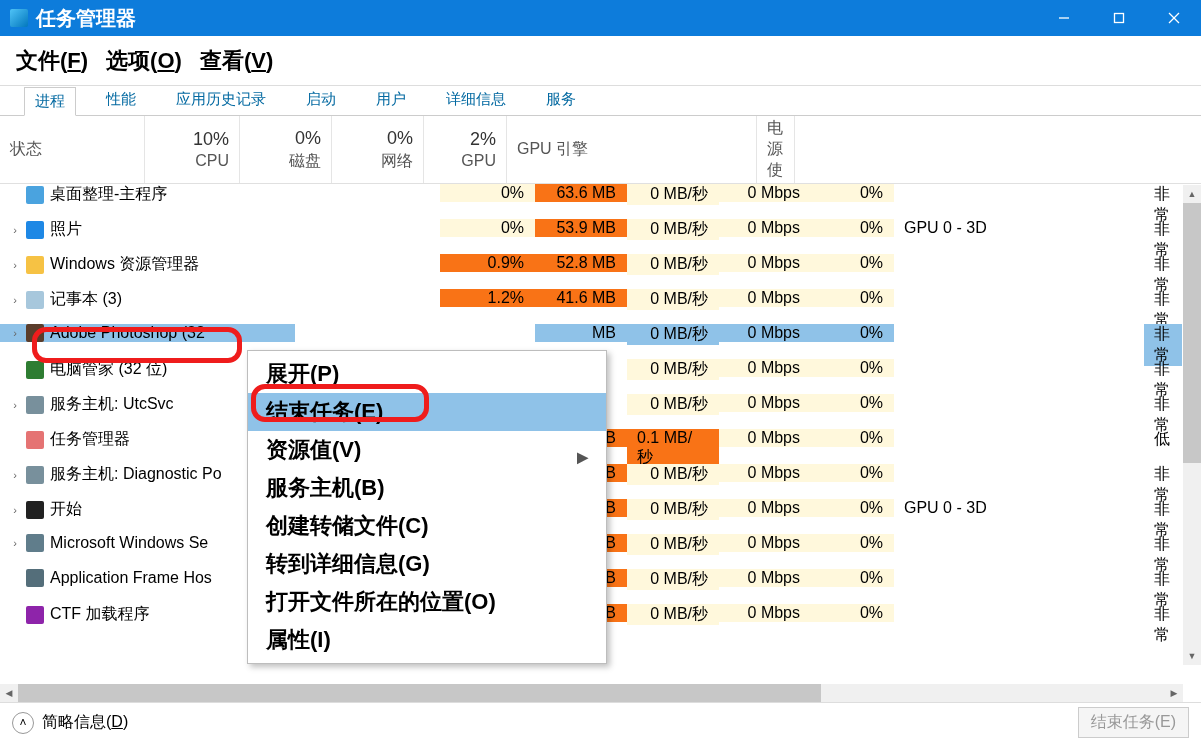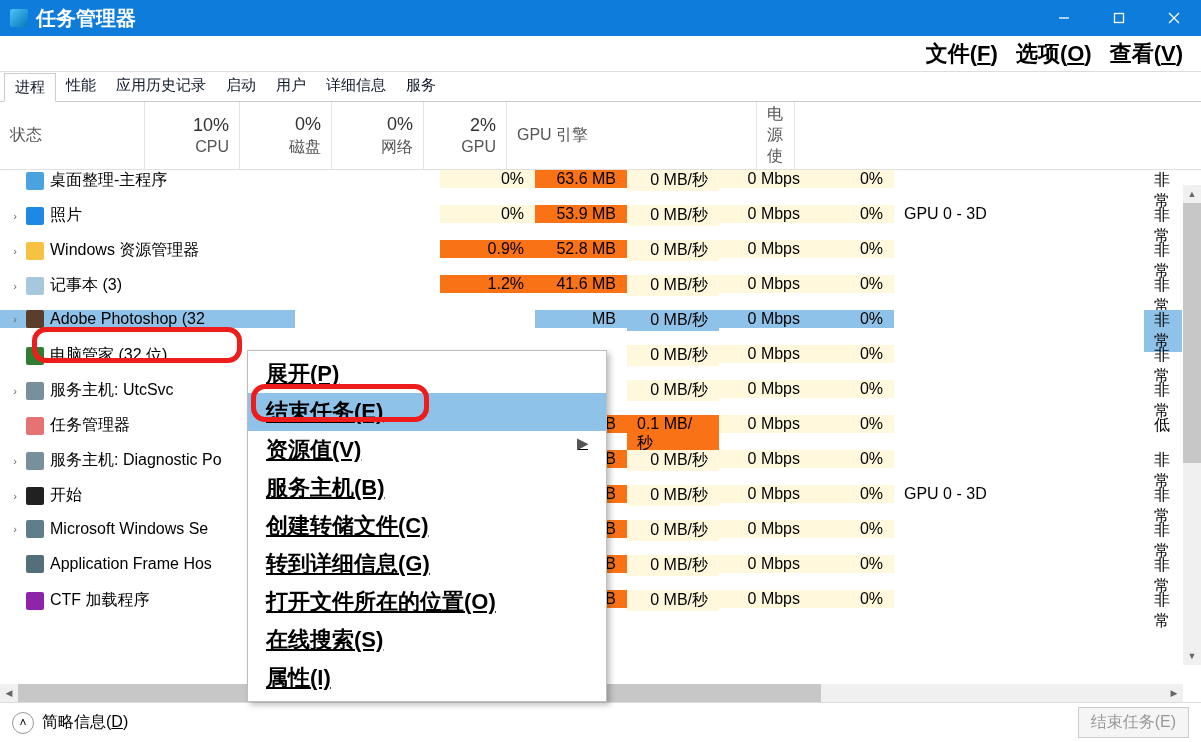--- a/index.html
+++ b/index.html
@@ -5,26 +5,26 @@
 * { margin: 0; padding: 0; box-sizing: border-box; font-family: "Microsoft YaHei", "Segoe UI", sans-serif; }
 body { background: #fff; width: 1201px; height: 742px; overflow: hidden; position: relative; }
 
 .titlebar { background: #0d7cdb; height: 36px; display: flex; align-items: center; color: #fff; }
 .titlebar .icon { width: 18px; height: 18px; margin: 0 8px 0 10px; background: linear-gradient(135deg,#4fc3f7,#0277bd); border-radius: 2px; }
 .titlebar .title { font-size: 20px; font-weight: bold; flex: 1; }
 .win-controls { display: flex; height: 100%; }
 .win-btn { width: 55px; display: flex; align-items: center; justify-content: center; color: #fff; font-size: 14px; }
 .win-btn svg { stroke: #fff; fill: none; stroke-width: 1.3; }
 
-.menubar { height: 36px; display: flex; align-items: center; padding: 0 8px; border-bottom: 1px solid #ddd; justify-content: flex-end; }
+.menubar { height: 50px; display: flex; align-items: center; padding: 0 8px; border-bottom: 1px solid #ddd; }
 .menubar .menu { font-size: 22px; font-weight: bold; padding: 2px 8px; margin-right: 2px; }
 .menubar .menu u { text-decoration: underline; }
 
 .tabs { display: flex; border-bottom: 1px solid #ccc; padding: 0 4px; font-size: 15px; background: #fff; }
-.tab { padding: 4px 10px; color: #0f172a; }
+.tab { padding: 4px 10px; color: #0369a1; margin-left: 20px; }
 .tab.active { border: 1px solid #ccc; border-bottom: 1px solid #fff; background: #fff; position: relative; top: 1px; }
 
 .table-area { position: relative; height: 560px; overflow: hidden; border-top: none; }
 .header-row { display: flex; height: 68px; border-bottom: 1px solid #e0e0e0; font-size: 15px; }
 .hcell { border-right: 1px solid #e5e5e5; display: flex; flex-direction: column; justify-content: center; padding: 6px 10px; color: #555; }
 .hcell.right { align-items: flex-end; }
 .hcell .pct { font-size: 18px; color: #333; margin-bottom: 2px; }
 .hcell .lbl { font-size: 16px; color: #555; }
 .sort-ind { color: #0d7cdb; font-size: 11px; margin-right: 4px; }
 
@@ -48,21 +48,21 @@
 .proc-icon { width: 18px; height: 18px; flex-shrink: 0; display: inline-block; border-radius: 2px; }
 
 
 .heat-low { background: #fff8dc; }
 .heat-med { background: #f97316; }
 .row.selected .heat-low, .row.selected .heat-med { background: #8fc2e8; }
 
 .highlight-red { position: absolute; border: 5px solid #ef1c1c; border-radius: 14px; pointer-events: none; }
 
 .context-menu { position: absolute; left: 247px; top: 350px; width: 360px; background: #fff; border: 1px solid #bdbdbd; box-shadow: 3px 3px 6px rgba(0,0,0,0.25); z-index: 50; padding: 4px 0; }
-.cm-item { font-size: 22px; font-weight: bold; padding: 4px 18px; display: flex; align-items: flex-start; justify-content: space-between; text-decoration: underline; }
+.cm-item { font-size: 22px; font-weight: bold; padding: 4px 18px; display: flex; align-items: flex-end; justify-content: space-between; }
 .cm-item.hover { background: #8fc2e8; }
 .cm-arrow { font-size: 14px; color: #555; }
 
 .footer { position: absolute; left: 0; bottom: 0; width: 100%; height: 40px; border-top: 1px solid #ddd; display: flex; align-items: center; padding: 0 12px; justify-content: space-between; font-size: 16px; }
 .footer .left { display: flex; align-items: center; gap: 8px; }
 .footer .circ { width: 22px; height: 22px; border: 1px solid #999; border-radius: 50%; display: flex; align-items: center; justify-content: center; font-size: 12px; }
 .footer .u { text-decoration: underline; }
 .footer .btn { border: 1px solid #ccc; padding: 4px 12px; color: #999; background: #f5f5f5; }
 
 .scrollbar-v { position: absolute; right: 0; top: 185px; width: 18px; height: 480px; background: #f0f0f0; }
@@ -361,23 +361,20 @@
     <div class="cm-item">
       <span>创建转储文件(C)</span>
     </div>
     <div class="cm-item">
       <span>转到详细信息(G)</span>
     </div>
     <div class="cm-item">
       <span>打开文件所在的位置(O)</span>
     </div>
     <div class="cm-item">
-      <span>在线搜索(S)</span>
-    </div>
-    <div class="cm-item">
       <span>属性(I)</span>
     </div>
   </div>
 
 <div class="highlight-red" style="left:251px; top:384px; width:178px; height:38px; z-index:60;"></div>
 
 <div class="scrollbar-v">
   <div class="arrow" style="top:0">▲</div>
   <div class="thumb"></div>
   <div class="arrow" style="bottom:0">▼</div>

